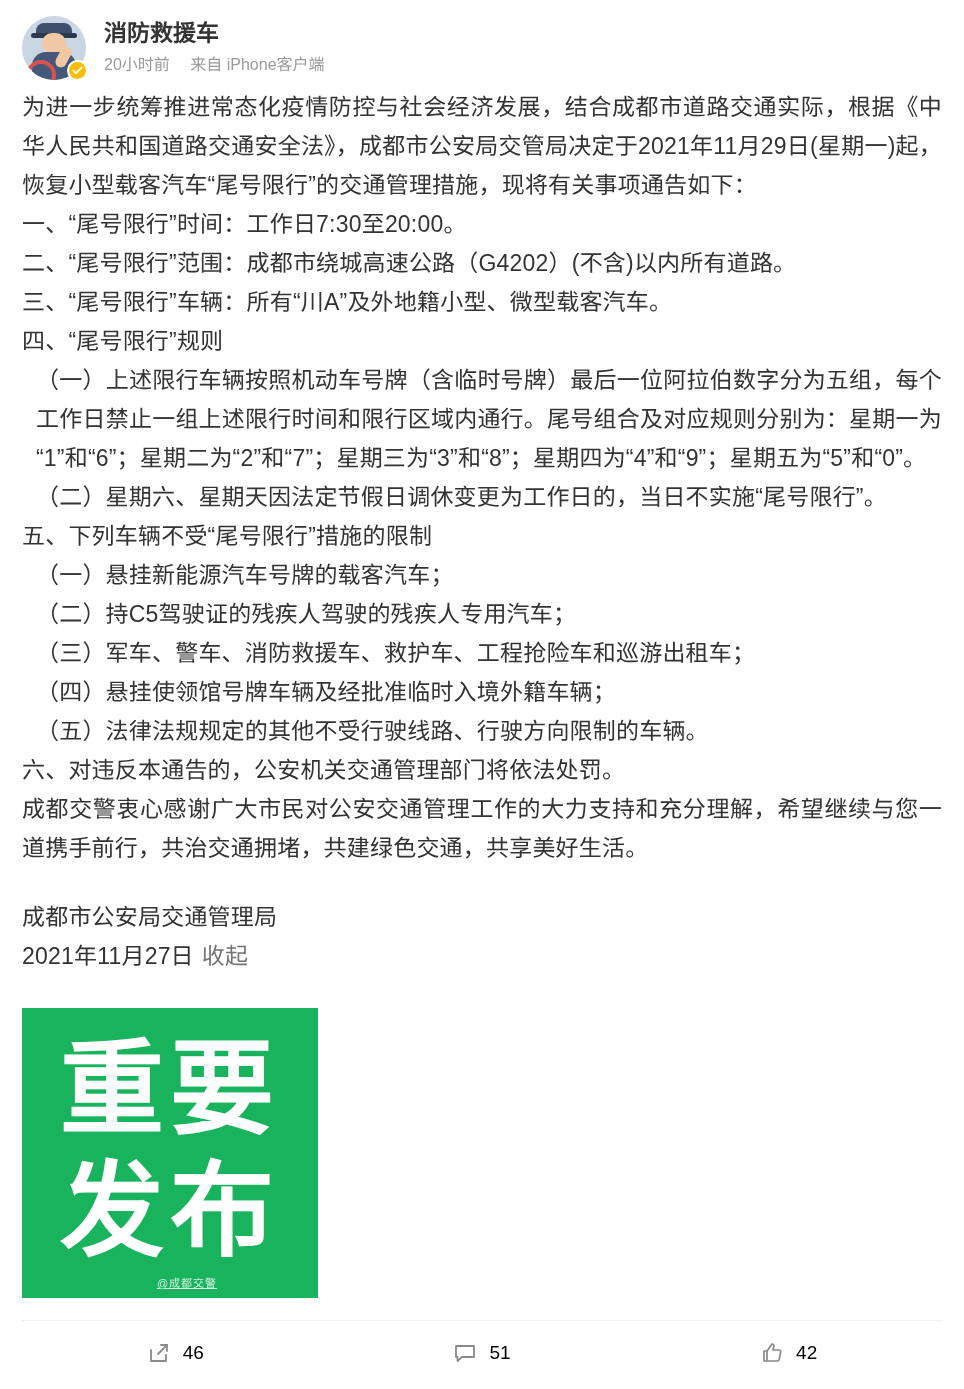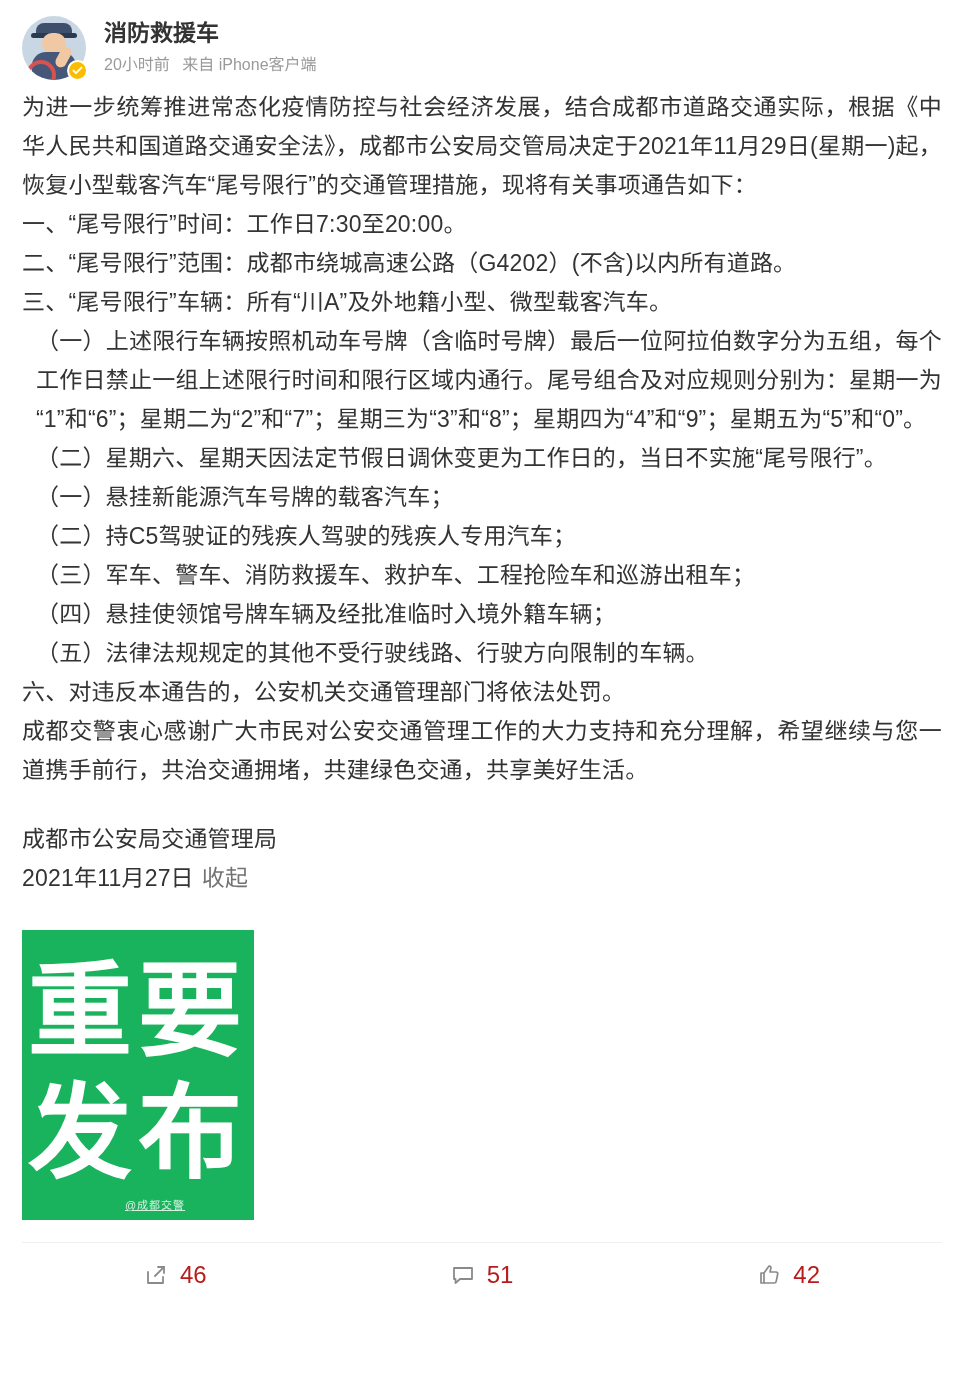--- a/index.html
+++ b/index.html
@@ -121,21 +121,21 @@
     line-height: 30px;
     color: #333333;
     font-weight: 700;
   }
   .meta {
     margin-top: 6px;
     font-size: 16px;
     line-height: 22px;
     color: #9a9a9a;
   }
-  .meta .src { margin-left: 8px; }
+  .meta .src { margin-left: 16px; }
   
   .content {
     margin-top: -44px;
     padding-left: 0;
     font-size: 23px;
     line-height: 39px;
     color: #333333;
     letter-spacing: 0.2px;
   }
   .content .spacer-row { height: 52px; }
@@ -160,21 +160,21 @@
     margin-left: 8px;
     margin-top: 31px;
   }
   
   .pic-wrap {
     margin-top: 10px;
     padding-left: 0;
   }
   .pic {
     position: relative;
-    width: 232px;
+    width: 296px;
     height: 290px;
     background: #18b35c;
     overflow: hidden;
     margin-top: 32px;
   }
   .pic .cn {
     position: absolute;
     left: 0;
     width: 100%;
     text-align: center;
@@ -211,21 +211,21 @@
     display: flex;
     align-items: center;
     justify-content: center;
     gap: 12px;
     color: #8a8a8a;
     font-size: 19px;
     cursor: pointer;
     height: 100%;
   }
   .action svg { display: block; }
-  .action .count { color: #b91c1c; font-size: 24px; }
+  .action .count { color: #000000; font-size: 19px; }
 </style>
 </head>
 <body>
 
 <div class="post">
 
   <div class="header">
     <div class="avatar-wrap">
       <div class="avatar">
         <div class="hat"></div>
@@ -248,22 +248,24 @@
       </div>
     </div>
   </div>
 
   <div class="content">
     <div class="spacer-row"></div>
     <p>为进一步统筹推进常态化疫情防控与社会经济发展，结合成都市道路交通实际，根据《中华人民共和国道路交通安全法》，成都市公安局交管局决定于2021年11月29日(星期一)起，恢复小型载客汽车“尾号限行”的交通管理措施，现将有关事项通告如下：</p>
     <p>一、“尾号限行”时间：工作日7:30至20:00。</p>
     <p>二、“尾号限行”范围：成都市绕城高速公路（G4202）(不含)以内所有道路。</p>
     <p>三、“尾号限行”车辆：所有“川A”及外地籍小型、微型载客汽车。</p>
+    <p>四、“尾号限行”规则</p>
     <p class="indent">（一）上述限行车辆按照机动车号牌（含临时号牌）最后一位阿拉伯数字分为五组，每个工作日禁止一组上述限行时间和限行区域内通行。尾号组合及对应规则分别为：星期一为“1”和“6”；星期二为“2”和“7”；星期三为“3”和“8”；星期四为“4”和“9”；星期五为“5”和“0”。</p>
     <p class="indent">（二）星期六、星期天因法定节假日调休变更为工作日的，当日不实施“尾号限行”。</p>
+    <p>五、下列车辆不受“尾号限行”措施的限制</p>
     <p class="indent">（一）悬挂新能源汽车号牌的载客汽车；</p>
     <p class="indent">（二）持C5驾驶证的残疾人驾驶的残疾人专用汽车；</p>
     <p class="indent">（三）军车、警车、消防救援车、救护车、工程抢险车和巡游出租车；</p>
     <p class="indent">（四）悬挂使领馆号牌车辆及经批准临时入境外籍车辆；</p>
     <p class="indent">（五）法律法规规定的其他不受行驶线路、行驶方向限制的车辆。</p>
     <p>六、对违反本通告的，公安机关交通管理部门将依法处罚。</p>
     <p>成都交警衷心感谢广大市民对公安交通管理工作的大力支持和充分理解，希望继续与您一道携手前行，共治交通拥堵，共建绿色交通，共享美好生活。</p>
     <p></p>
     <div class="blank"></div>
     <p>成都市公安局交通管理局</p>

